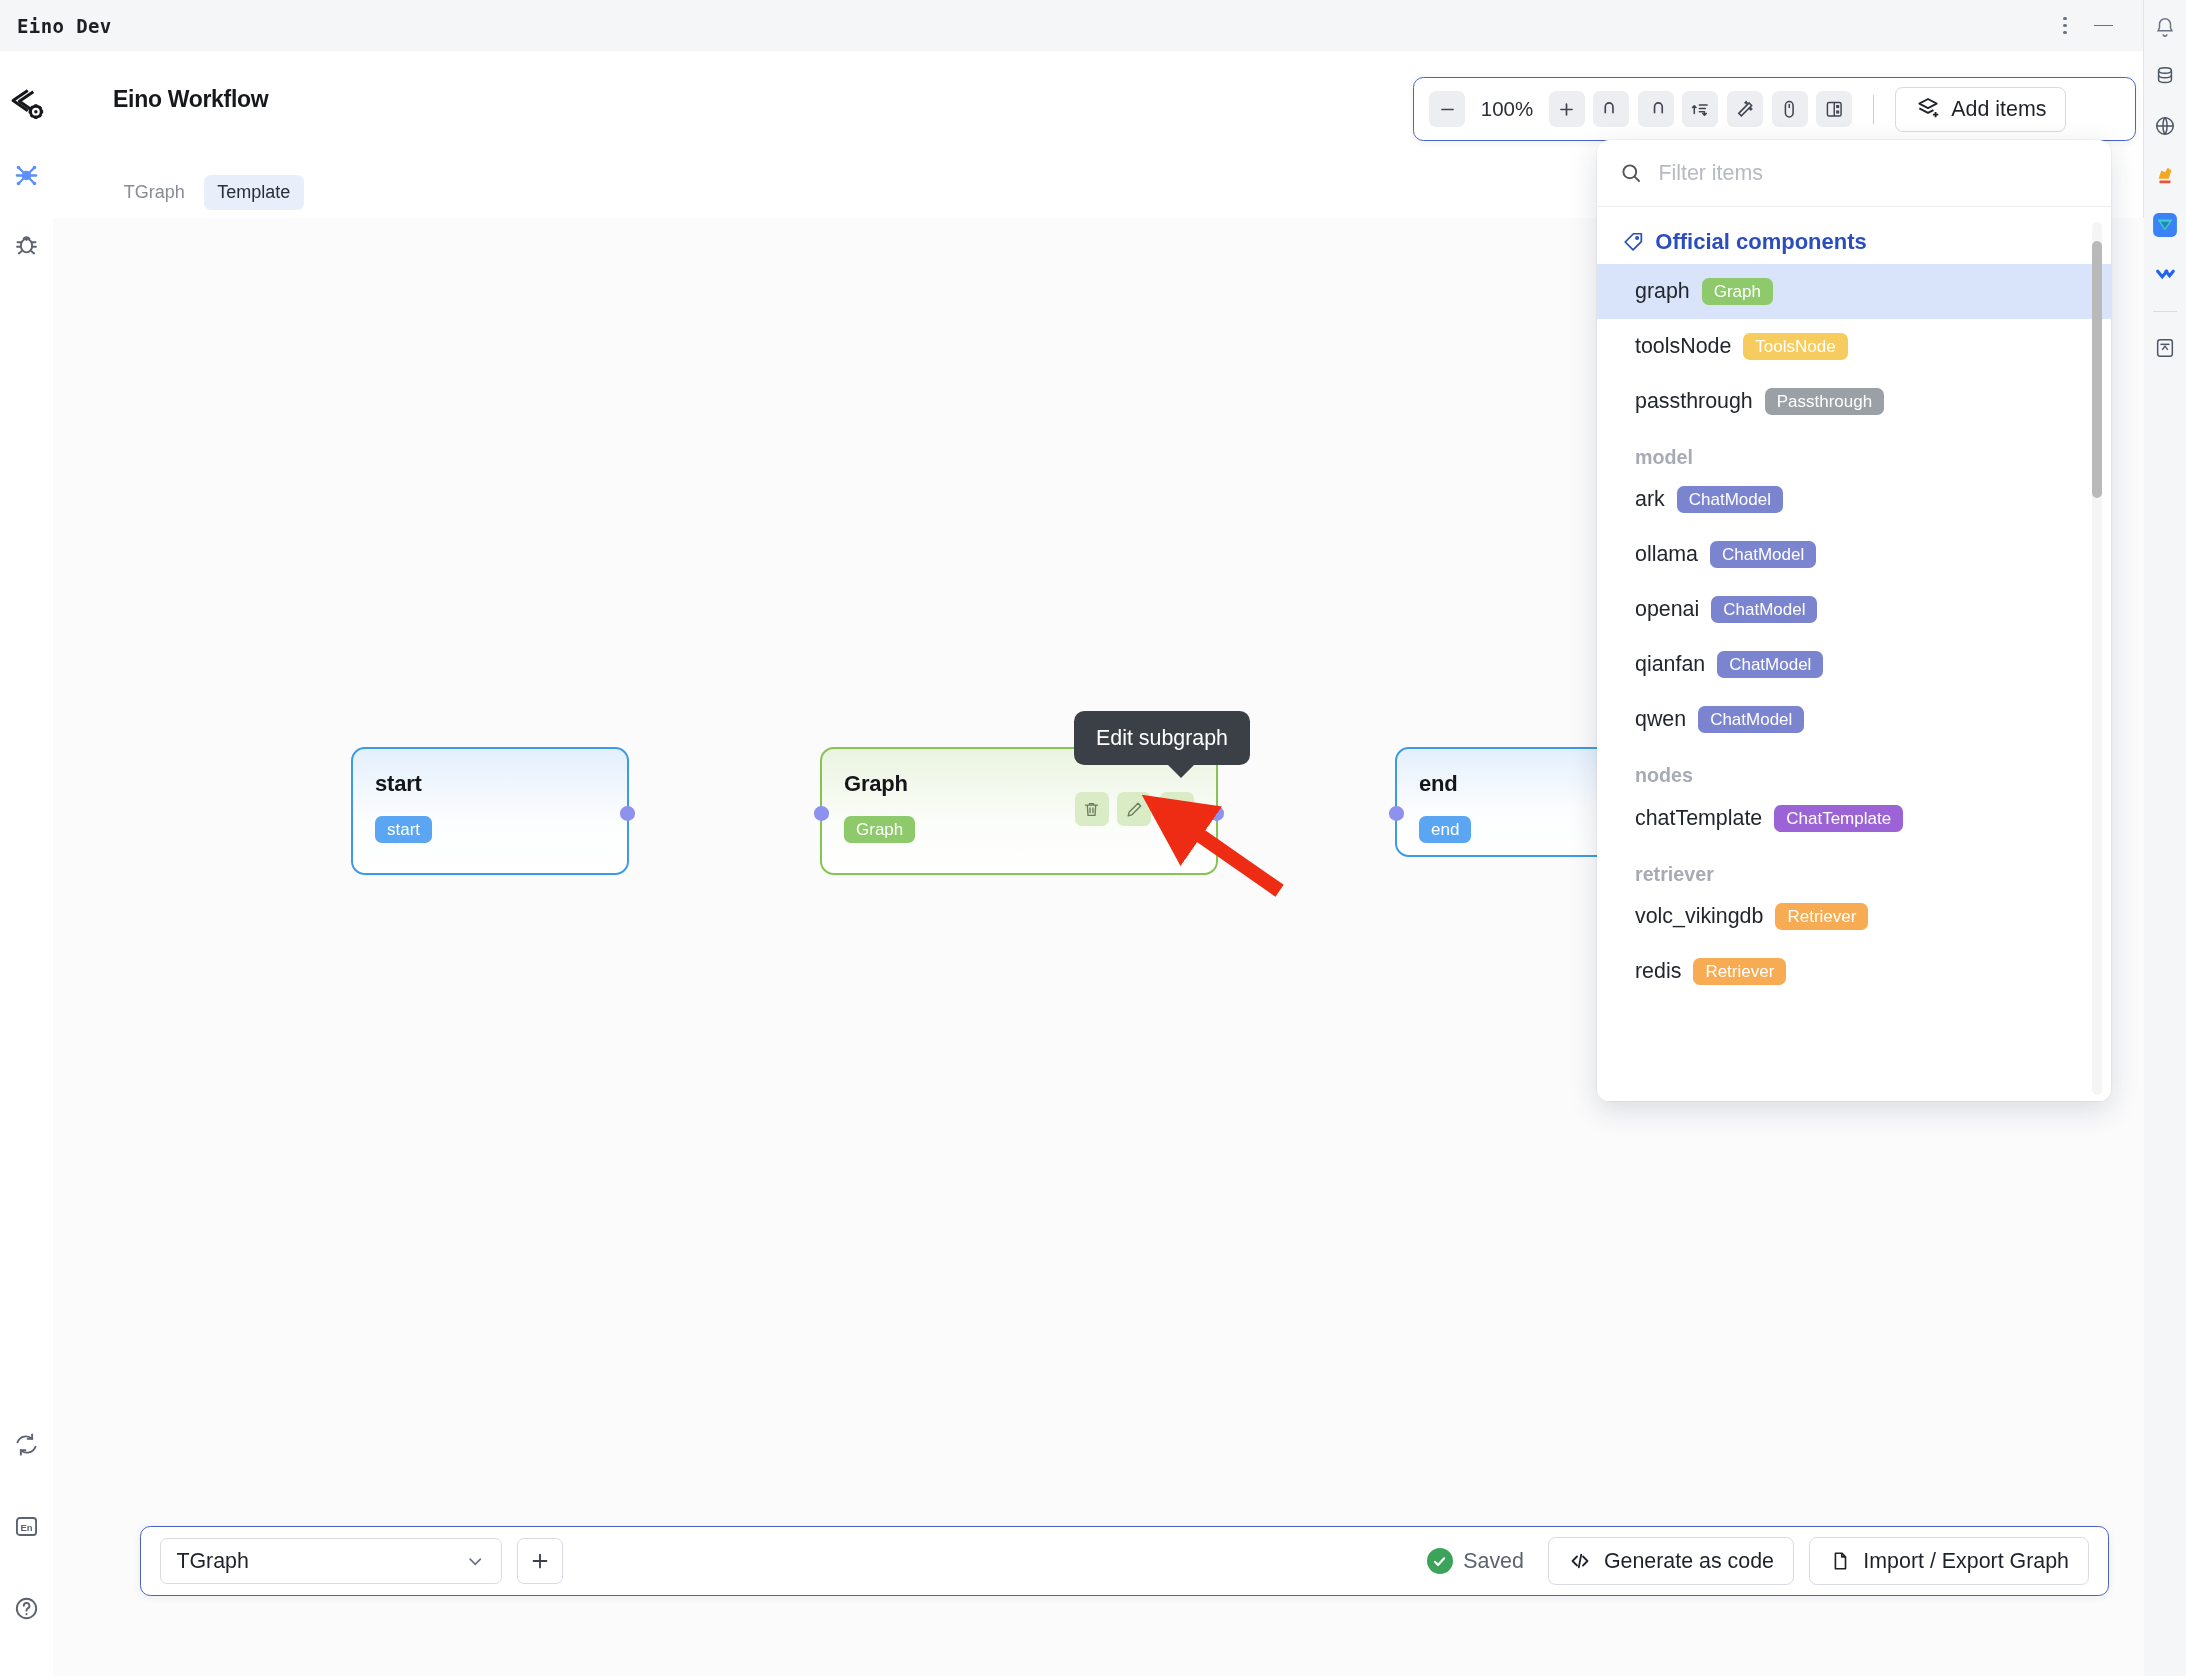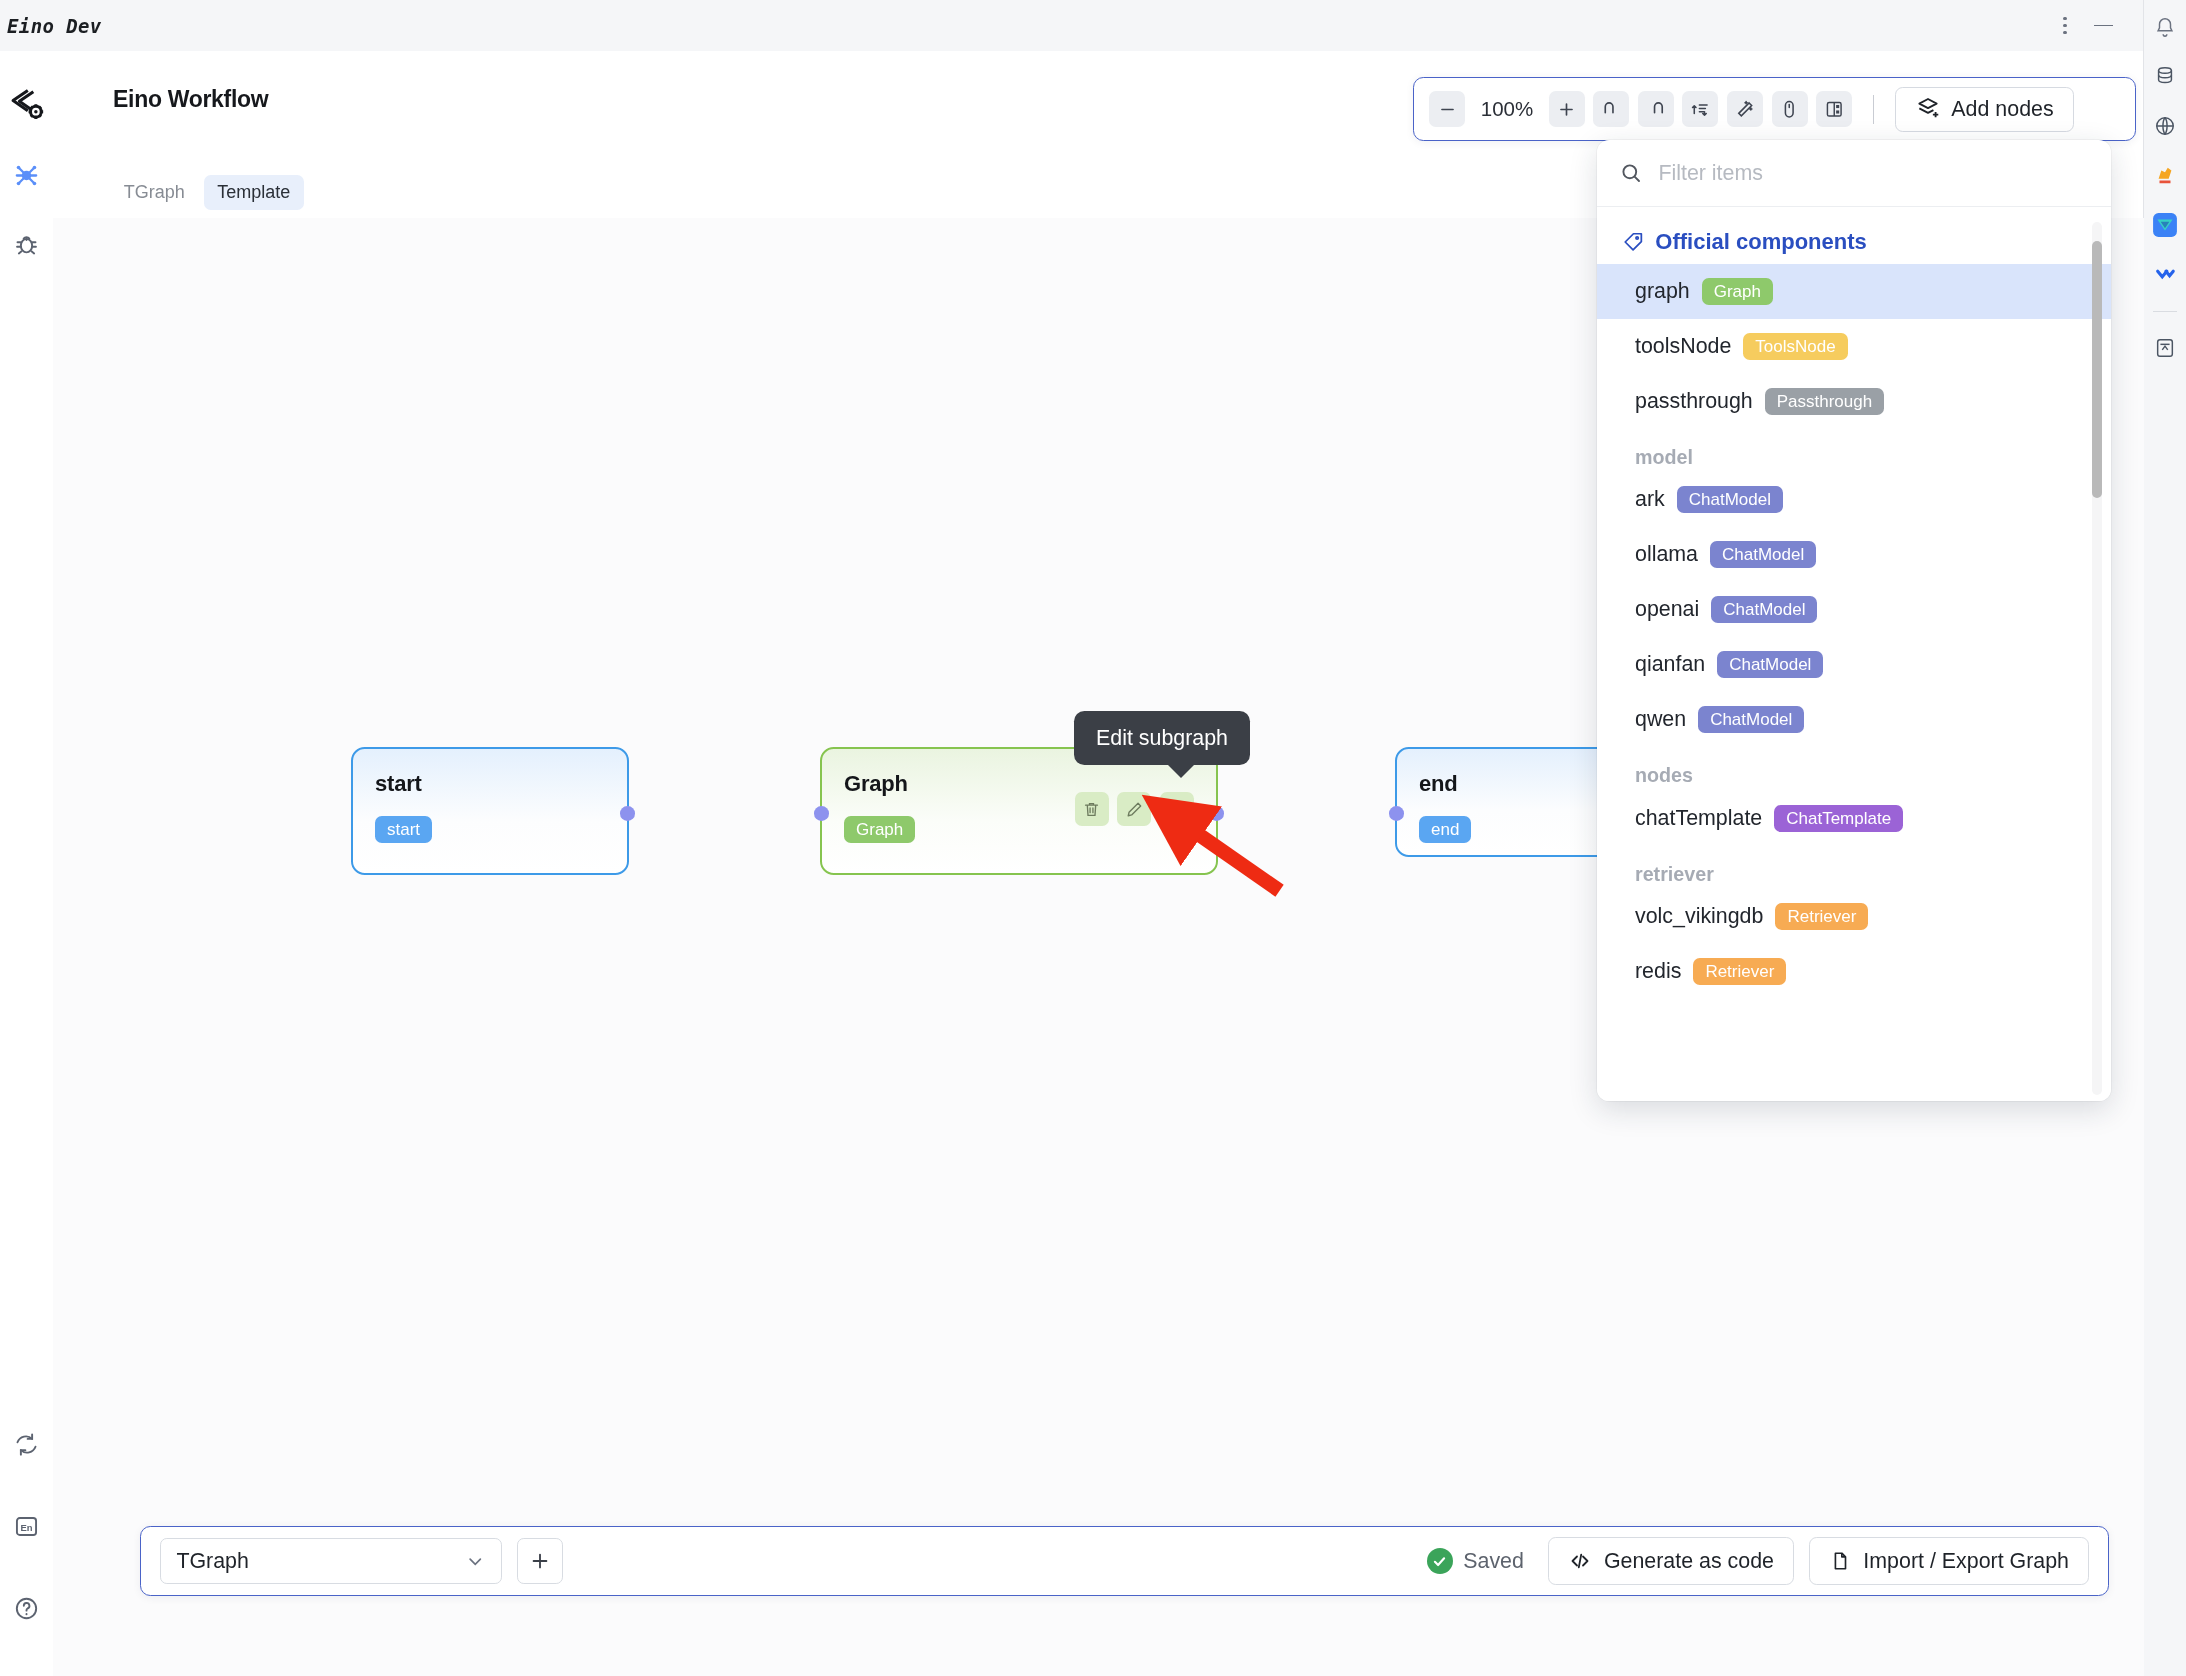--- a/index.html
+++ b/index.html
@@ -13,22 +13,22 @@
 
   
   #app { position: relative; width: 2186px; height: 1676px; background:#fff; }
 
   
   .titlebar {
     position: absolute; left:0; top:0; width: 2144px; height: 51px;
     background: #f5f6f8; display: flex; align-items: center;
   }
   .titlebar-title {
-    margin-left: 7px; font-family: "DejaVu Sans Mono", monospace;
-    font-size: 19px; font-weight: 700; color: #1c1f23; letter-spacing: 0.4px; font-style: italic;
+    margin-left: 17px; font-family: "DejaVu Sans Mono", monospace;
+    font-size: 19px; font-weight: 700; color: #1c1f23; letter-spacing: 0.4px;
   }
   .titlebar-spacer { flex: 1; }
   .tb-btn { width: 38px; height: 38px; display:flex; align-items:center; justify-content:center; color:#6b7280; }
   .tb-dots { display:flex; flex-direction:column; gap:3.4px; align-items:center; }
   .tb-dots i { width:3.4px; height:3.4px; border-radius:50%; background:#6b7280; display:block; }
   .tb-min { width:19px; height:1.7px; background:#6b7280; display:block; }
 
   
   .right-rail {
     position:absolute; right:0; top:0; width:43px; height:1676px;
@@ -418,21 +418,21 @@
     </div>
     <div class="tb-sep"></div>
     <div class="addnodes">
       <span>
         <svg width="26" height="26" viewBox="0 0 24 24" fill="none" stroke="#1f2329" stroke-width="1.7" stroke-linejoin="round">
           <path d="M12 2.8 20 7l-8 4.2L4 7z"></path>
             <path d="M4 11.4l8 4.2 5-2.6"></path>
           <path d="M16.5 17.2h5M19 14.7v5"></path>
         </svg>
       </span>
-      <span>Add nodes</span>
+      <span>Add items</span>
     </div>
   </div>
 
   <div class="panel">
     <div class="panel-search">
       <span>
         <svg width="24" height="24" viewBox="0 0 24 24" fill="none" stroke="#52575f" stroke-width="1.9" stroke-linecap="round">
           <circle cx="10.8" cy="10.8" r="6.4"></circle>
             <path d="M15.6 15.6 20 20"></path>
         </svg>

